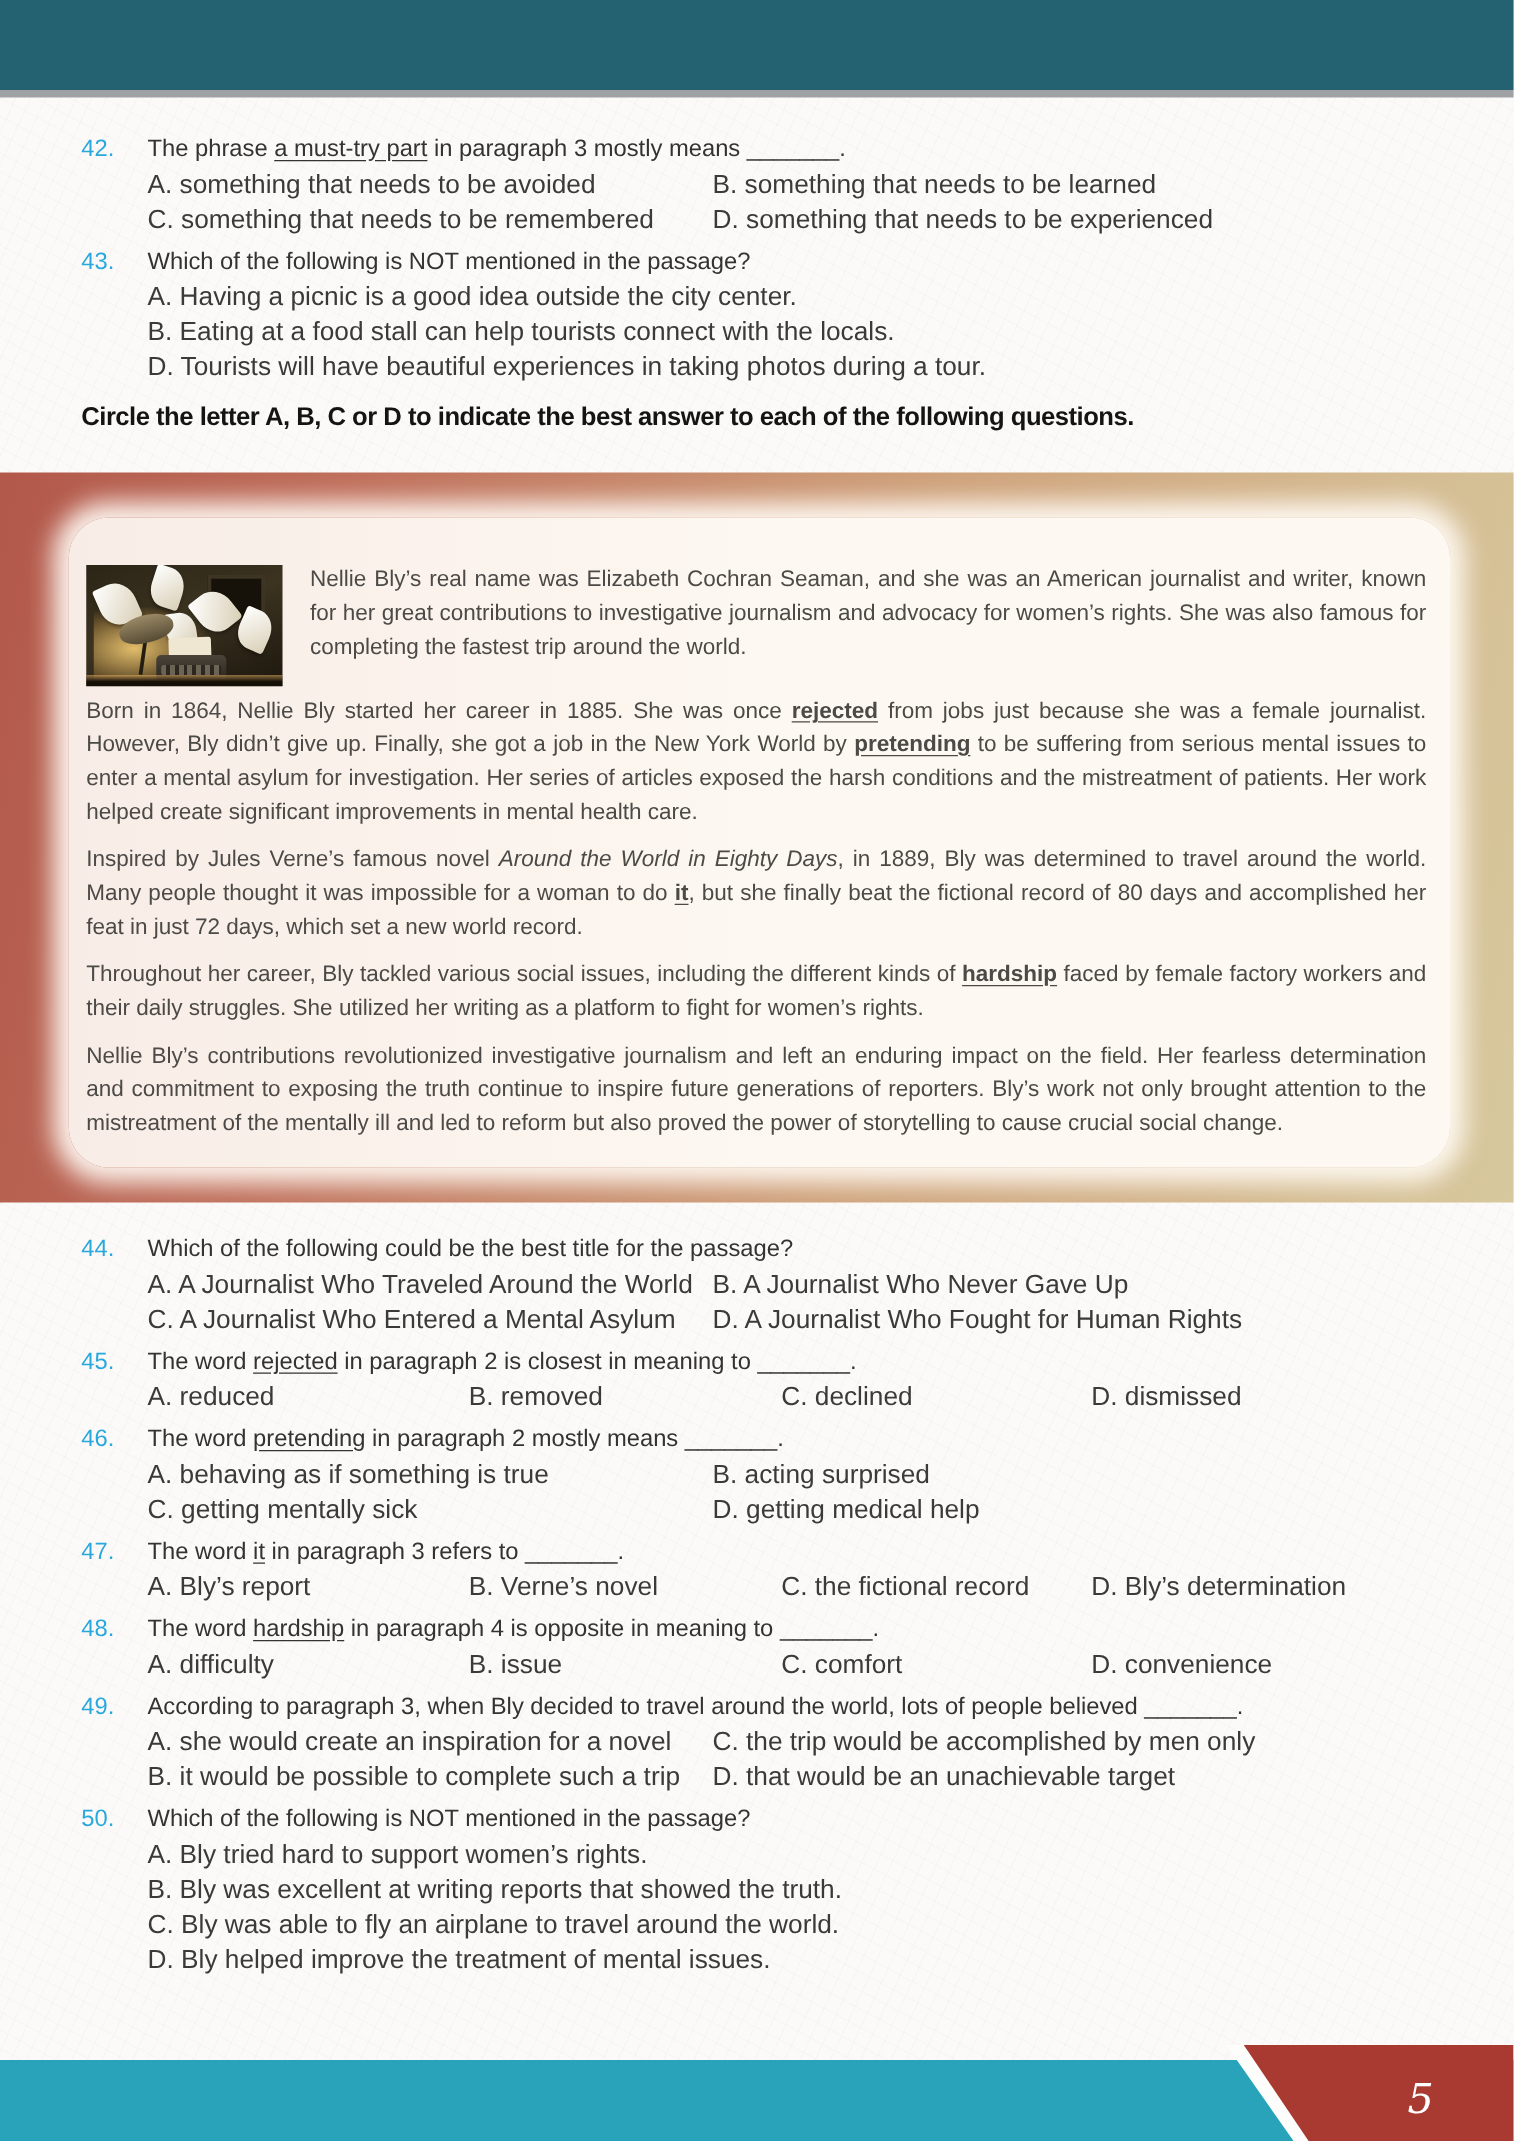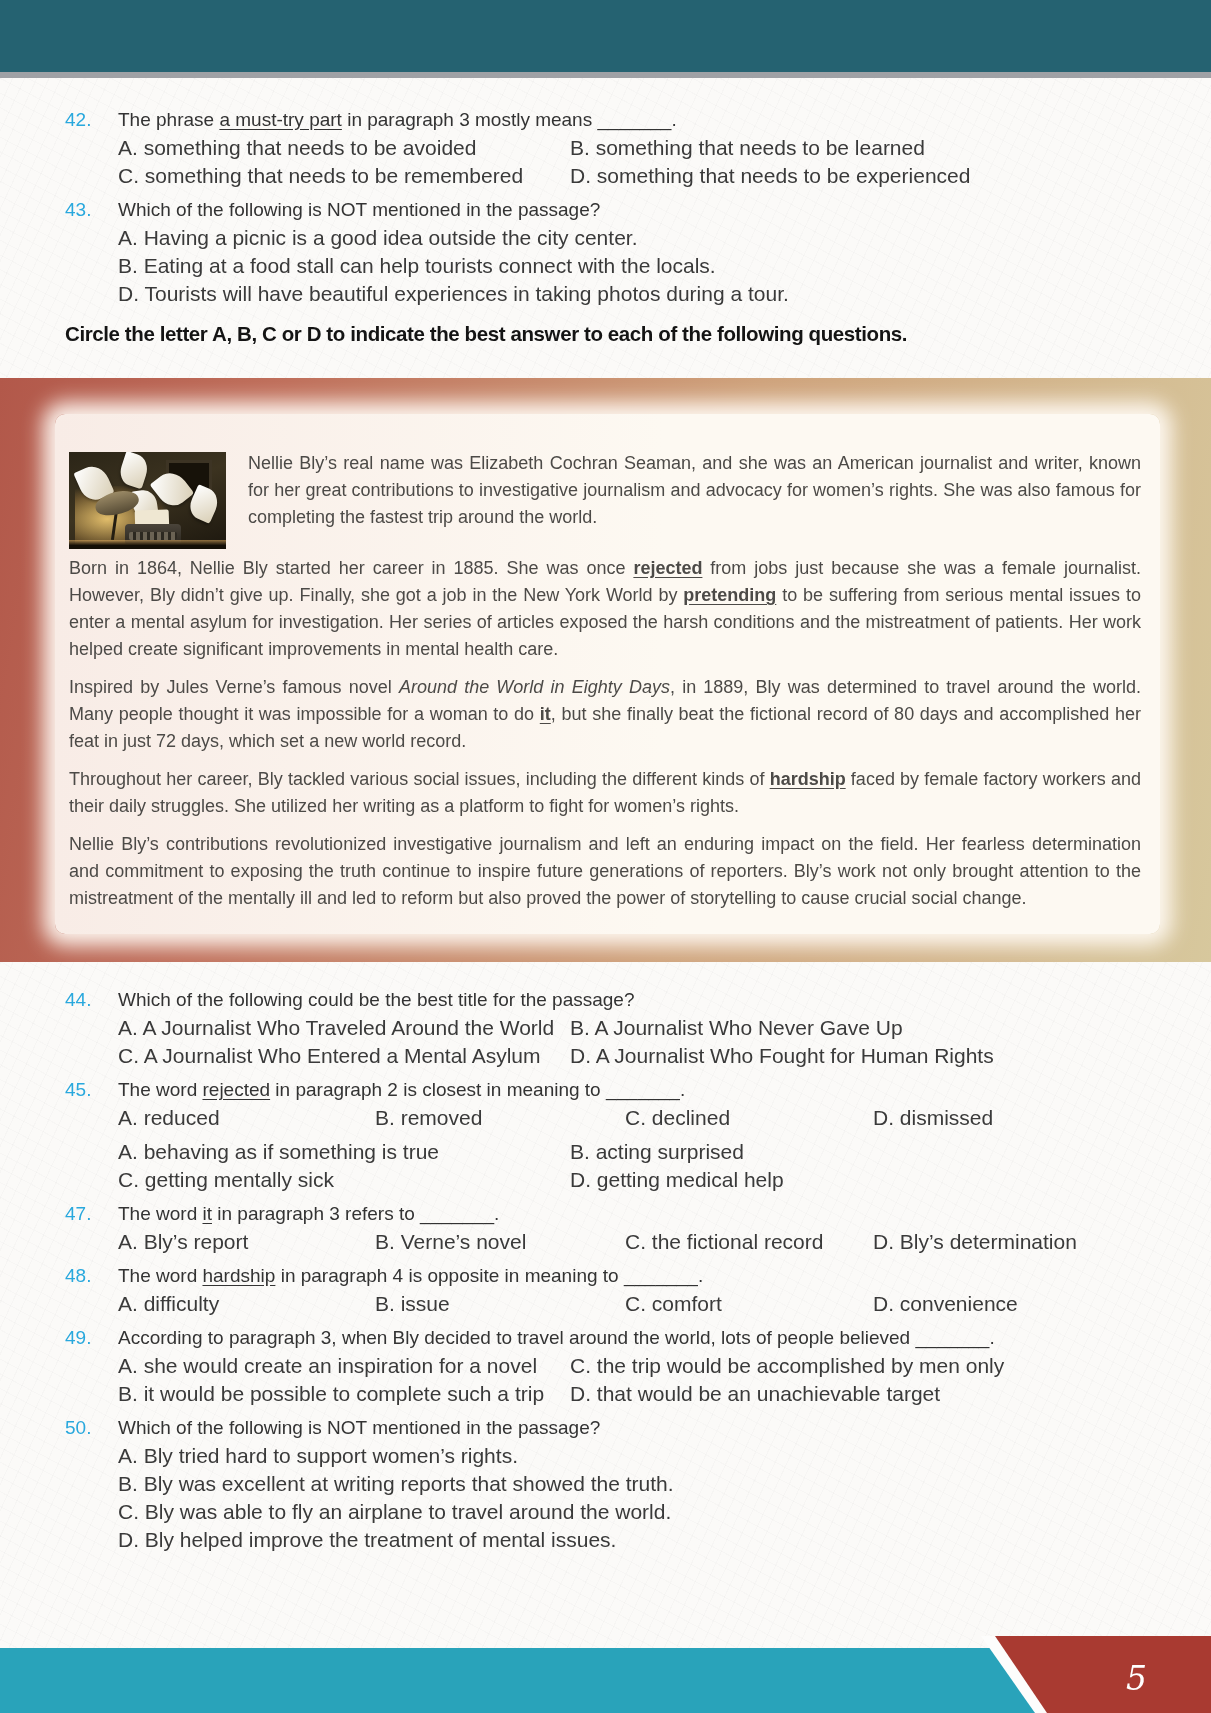--- a/index.html
+++ b/index.html
@@ -28,21 +28,21 @@
   .opts-4{display:grid;grid-template-columns:257px 250px 248px 1fr;}
   .opts-4 .opt{line-height:28px;}
 
   .instruction{font-size:20.5px;font-weight:bold;color:#141414;letter-spacing:-0.4px;
     margin:14px 0 32px 0;}
 
   
   .passage-box{position:relative;margin-left:-65px;width:1211px;
     background:linear-gradient(100deg,#b2584a 0%,#c0705c 22%,#cfa37c 58%,#d7c89d 100%);
     padding:36px 51px 28px 55px;box-sizing:border-box;}
-  .passage-panel{position:relative;border-radius:10px;
+  .passage-panel{position:relative;border-radius:32px;
     background:linear-gradient(to right,#f8ece6,#fdf9f2 55%);
     box-shadow:0 0 20px 12px rgba(255,250,243,.95);
     padding:36px 19px 22px 14px;}
   .passage{font-size:18px;line-height:27px;color:#4c4a47;text-align:justify;}
   .passage p{margin:0 0 11px 0;}
   .passage p:last-child{margin-bottom:0;}
   .bu{font-weight:bold;text-decoration:underline;text-underline-offset:3px;}
   .it{font-style:italic;}
 
   
@@ -168,20 +168,24 @@
       </div>
       <div class="opts opts-4">
         <span class="opt">A. reduced</span>
         <span class="opt">B. removed</span>
         <span class="opt">C. declined</span>
         <span class="opt">D. dismissed</span>
       </div>
     </div>
 
     <div class="q">
+      <div class="q-head">
+        <span class="qnum">46.</span>
+        <span class="qtext"><span>The word </span><span class="u">pretending</span><span> in paragraph 2 mostly means _______.</span></span>
+      </div>
       <div class="opts opts-2">
         <span class="opt">A. behaving as if something is true</span>
         <span class="opt">B. acting surprised</span>
         <span class="opt">C. getting mentally sick</span>
         <span class="opt">D. getting medical help</span>
       </div>
     </div>
 
     <div class="q">
       <div class="q-head">

